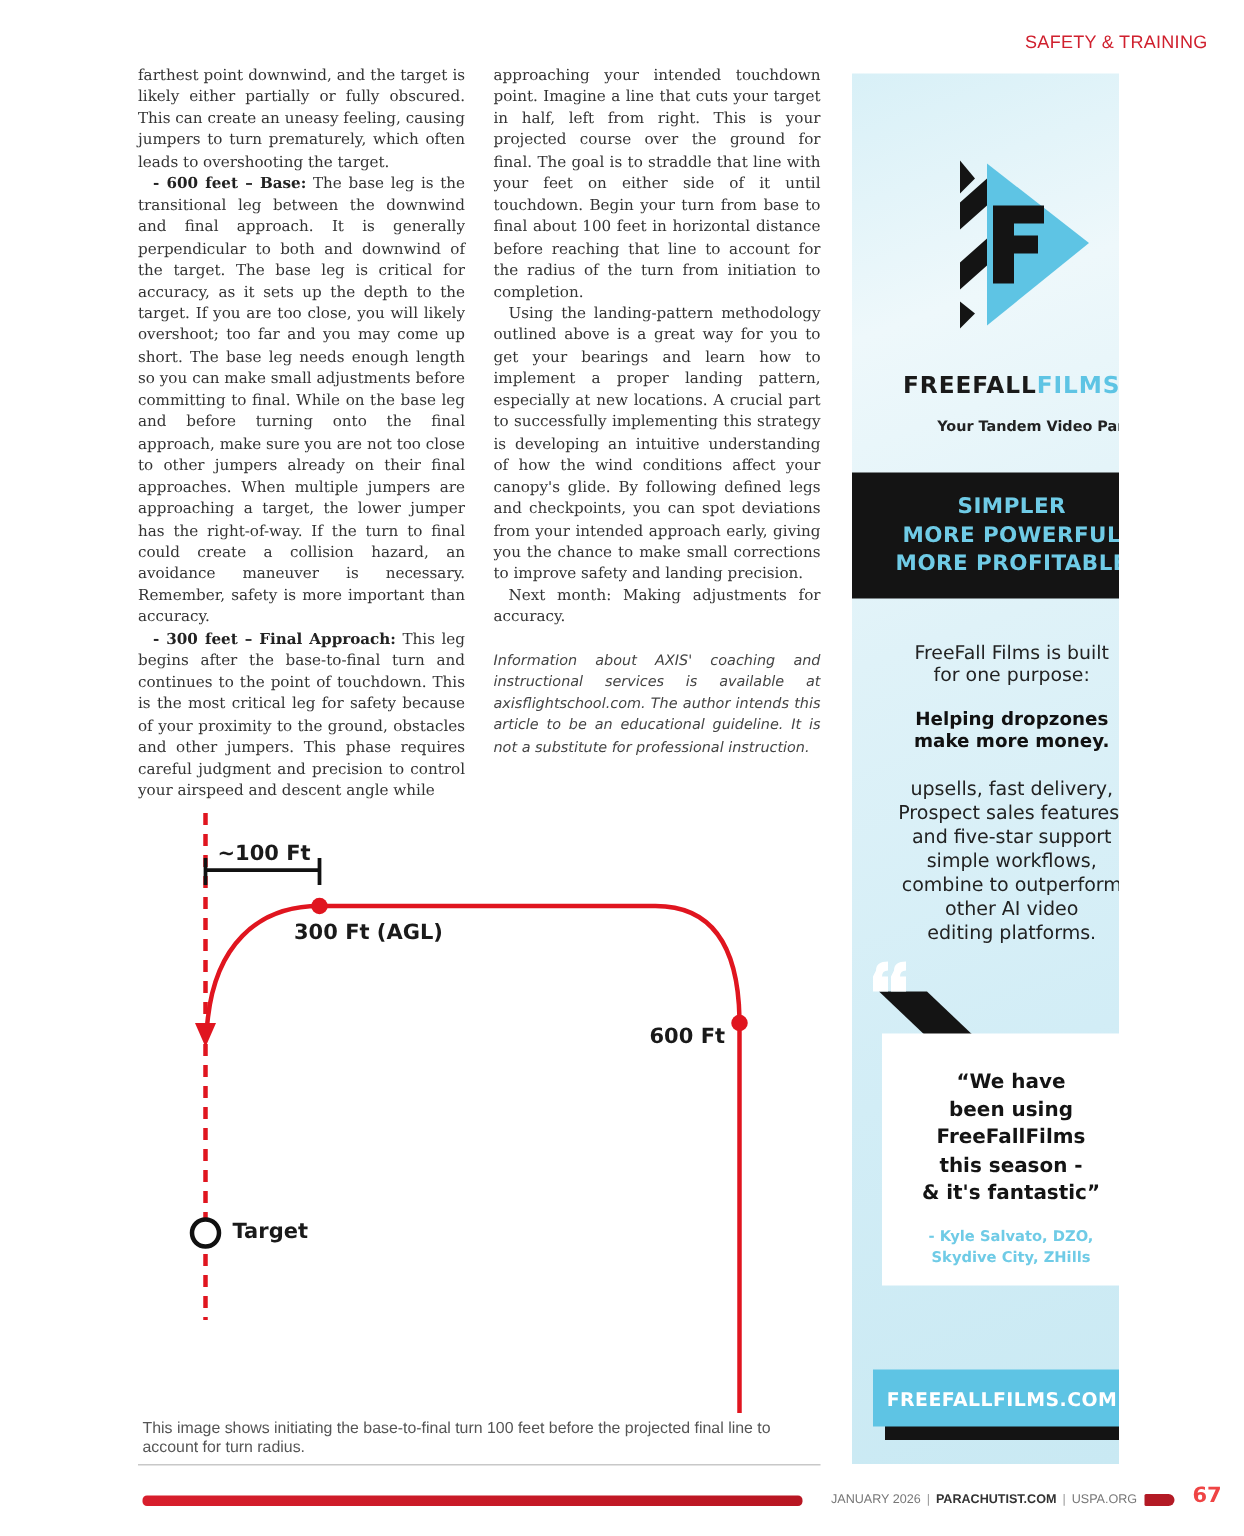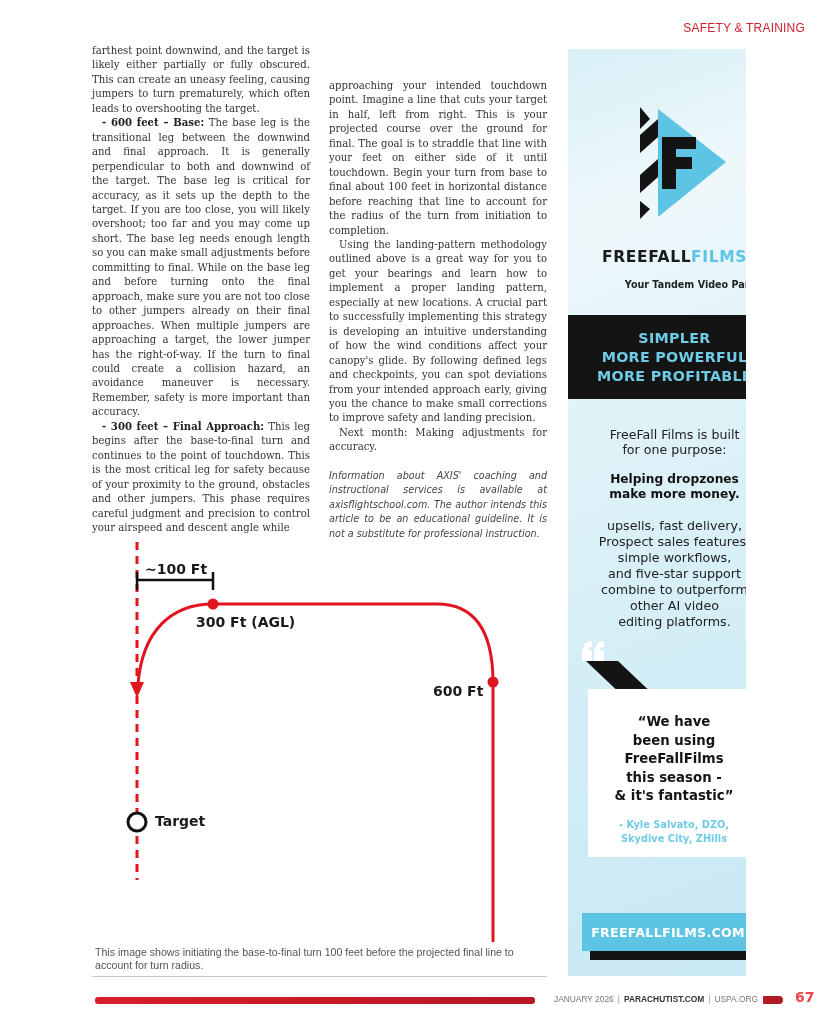--- a/index.html
+++ b/index.html
@@ -11,21 +11,21 @@
       font-family: "Liberation Sans", sans-serif; font-size: 12px;
       color: #d0202e; letter-spacing: 0.2px;
     }
 
     .col {
       position: absolute; top: 44px; width: 218px;
       font-family: "DejaVu Serif", serif; font-size: 10.1px; line-height: 14.45px;
       color: #333; text-align: justify; hyphens: none;
     }
     .col.left { left: 92px; }
-    .col.mid { left: 329px; margin-top: 35px; }
+    .col.mid { left: 329px; }
     .col p { text-indent: 0; }
     .col p.ind { text-indent: 10px; }
     .col b { font-weight: bold; color: #222; }
     .col .italic-note { margin-top: 14px; font-style: italic; font-family: "DejaVu Sans", sans-serif; font-size: 9.6px; line-height: 14.45px; color: #444; }
 
     
     .diagram { position: absolute; left: 92px; top: 530px; width: 460px; height: 415px; }
     .diagram svg { position: absolute; left: 0; top: 0; }
     .dlabel { position: absolute; font-family: "DejaVu Sans", sans-serif; font-weight: bold; font-size: 14px; color: #1a1a1a; white-space: nowrap; }
 
@@ -156,22 +156,22 @@
     <div>FreeFall Films is built</div>
     <div>for one purpose:</div>
   </div>
   <div class="helping">
     <div>Helping dropzones</div>
     <div>make more money.</div>
   </div>
   <div class="features">
     <div>upsells, fast delivery,</div>
     <div>Prospect sales features,</div>
+    <div>and five-star support</div>
     <div>simple workflows,</div>
-    <div>and five-star support</div>
     <div>combine to outperform</div>
     <div>other AI video</div>
     <div>editing platforms.</div>
   </div>
 
   <svg class="quote-mark" width="80" height="60" viewBox="0 0 80 60">
     <polygon points="8,22 40,22 80,60 48,60" fill="#141414"></polygon>
     <path d="M6,8 Q6,2 14,2 L14,8 Q10,8 10,12 L14,12 L14,22 L4,22 L4,12 Z" fill="#ffffff"></path>
     <path d="M18,8 Q18,2 26,2 L26,8 Q22,8 22,12 L26,12 L26,22 L16,22 L16,12 Z" fill="#ffffff"></path>
   </svg>

